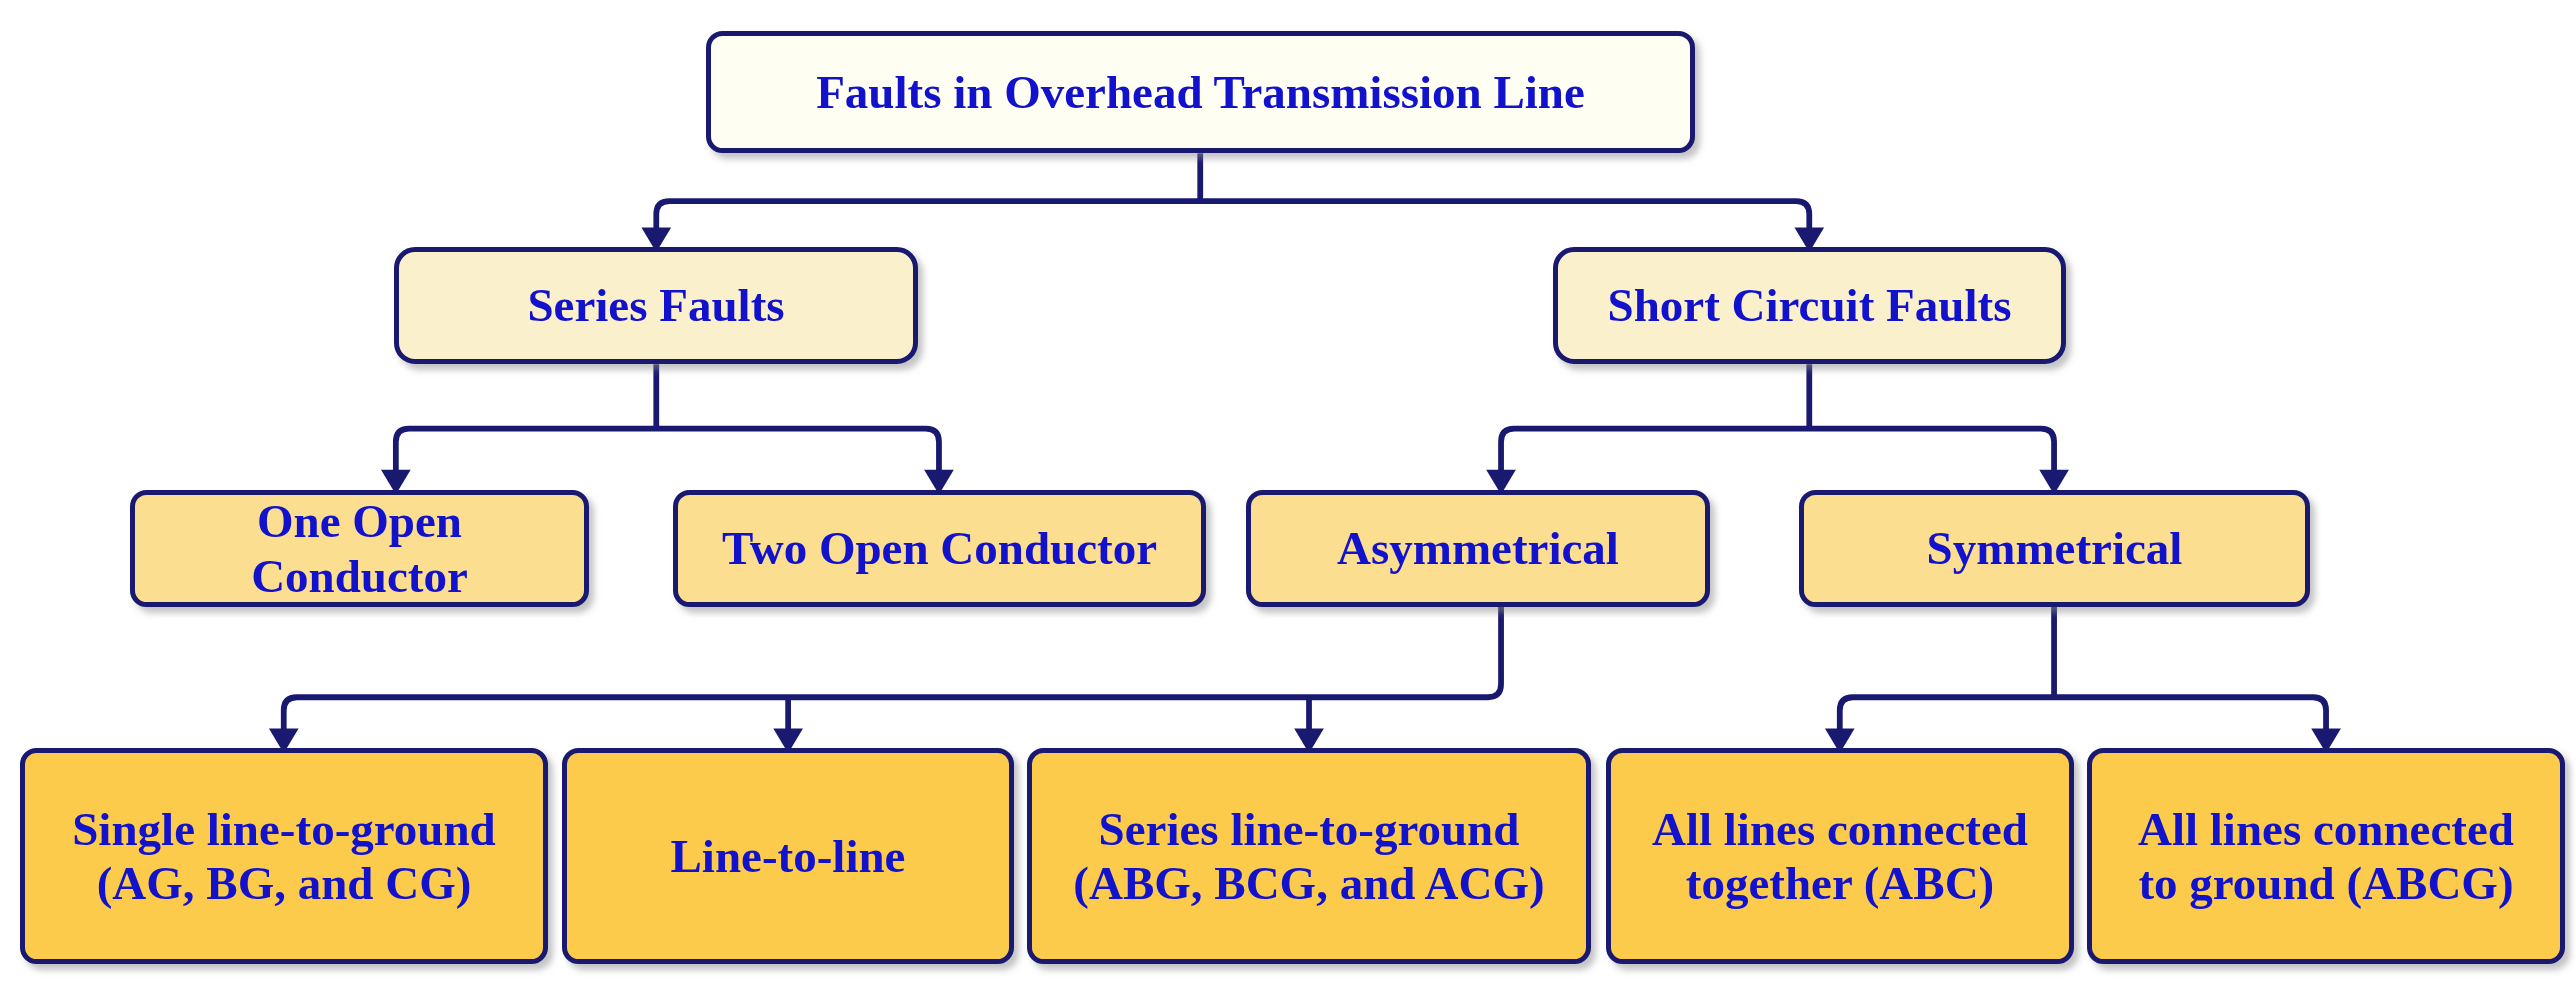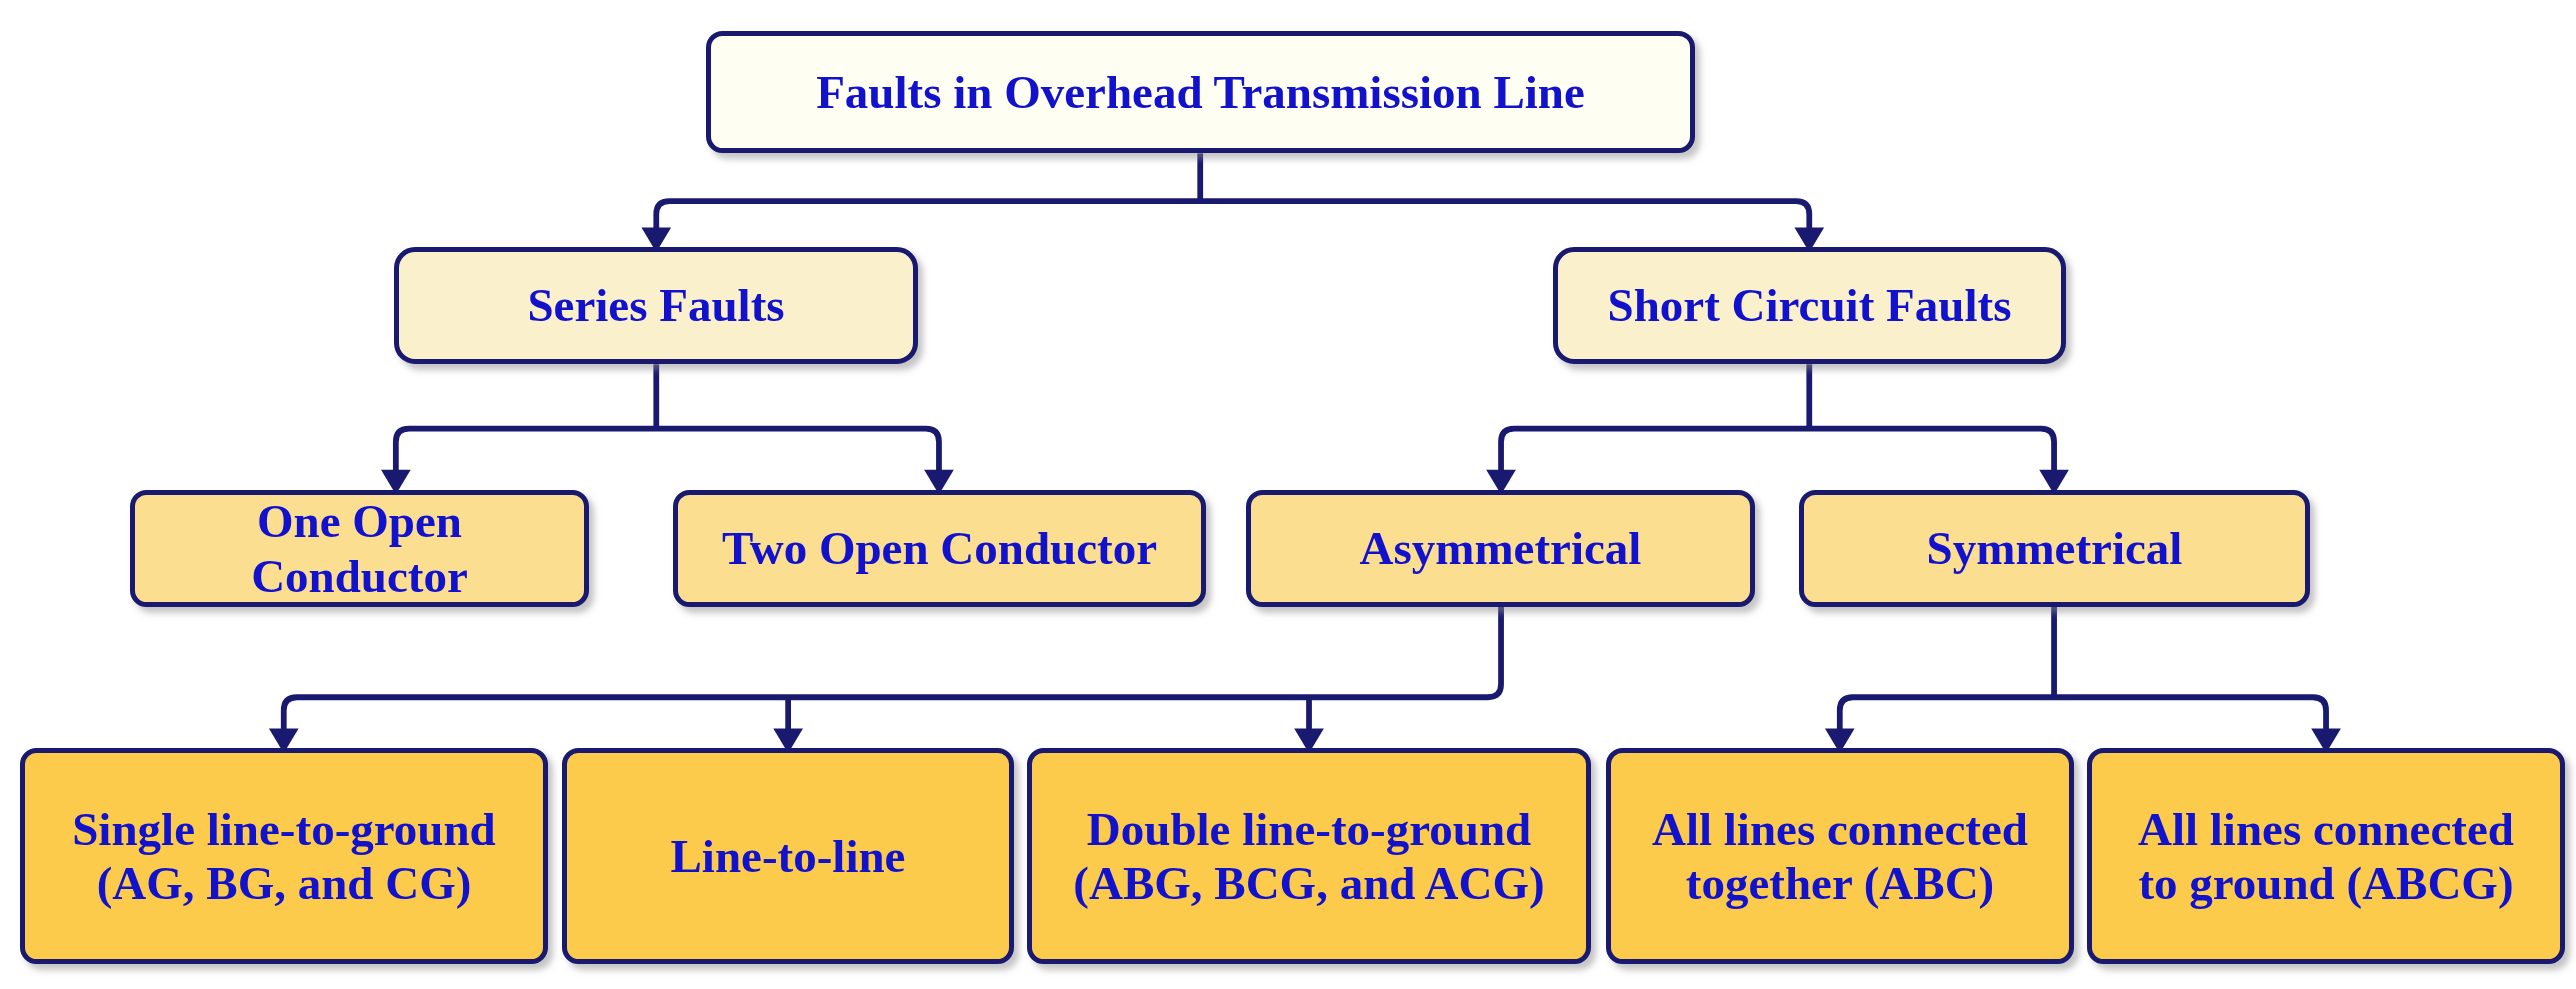--- a/index.html
+++ b/index.html
@@ -43,21 +43,21 @@
   .root-node { background: var(--root-fill); }
   .l2 { background: var(--level2-fill); border-radius: 21px; }
   .l3 { background: var(--level3-fill); }
   .l4 { background: var(--level4-fill); }
 
   #node-root        { left: 706px;  top: 31px;  width: 989px; height: 122px; }
   #node-series      { left: 394px;  top: 247px; width: 524px;  height: 117px; }
   #node-short       { left: 1553px; top: 247px; width: 513px;  height: 117px; }
   #node-one-open    { left: 130px;  top: 490px; width: 459px;  height: 117px; }
   #node-two-open    { left: 673px;  top: 490px; width: 533px;  height: 117px; }
-  #node-asym        { left: 1246px; top: 490px; width: 509px;  height: 117px; }
+  #node-asym        { left: 1246px; top: 490px; width: 464px;  height: 117px; }
   #node-sym         { left: 1799px; top: 490px; width: 511px;  height: 117px; justify-content: center; }
   #node-slg         { left: 20px;   top: 748px; width: 528px;  height: 216px; }
   #node-ll          { left: 562px;  top: 748px; width: 452px;  height: 216px; }
   #node-dlg         { left: 1027px; top: 748px; width: 564px;  height: 216px; }
   #node-abc         { left: 1606px; top: 748px; width: 468px;  height: 216px; }
   #node-abcg        { left: 2087px; top: 748px; width: 478px;  height: 216px; }
 </style>
 </head>
 <body>
 
@@ -128,21 +128,21 @@
   </div>
 
   <div class="node l4" id="node-slg">
     <span>Single line-to-ground</span>
     <span>(AG, BG, and CG)</span>
   </div>
   <div class="node l4" id="node-ll">
     <span>Line-to-line</span>
   </div>
   <div class="node l4" id="node-dlg">
-    <span>Double line-to-ground</span>
+    <span>Series line-to-ground</span>
     <span>(ABG, BCG, and ACG)</span>
   </div>
   <div class="node l4" id="node-abc">
     <span>All lines connected</span>
     <span>together (ABC)</span>
   </div>
   <div class="node l4" id="node-abcg">
     <span>All lines connected</span>
     <span>to ground (ABCG)</span>
   </div>

